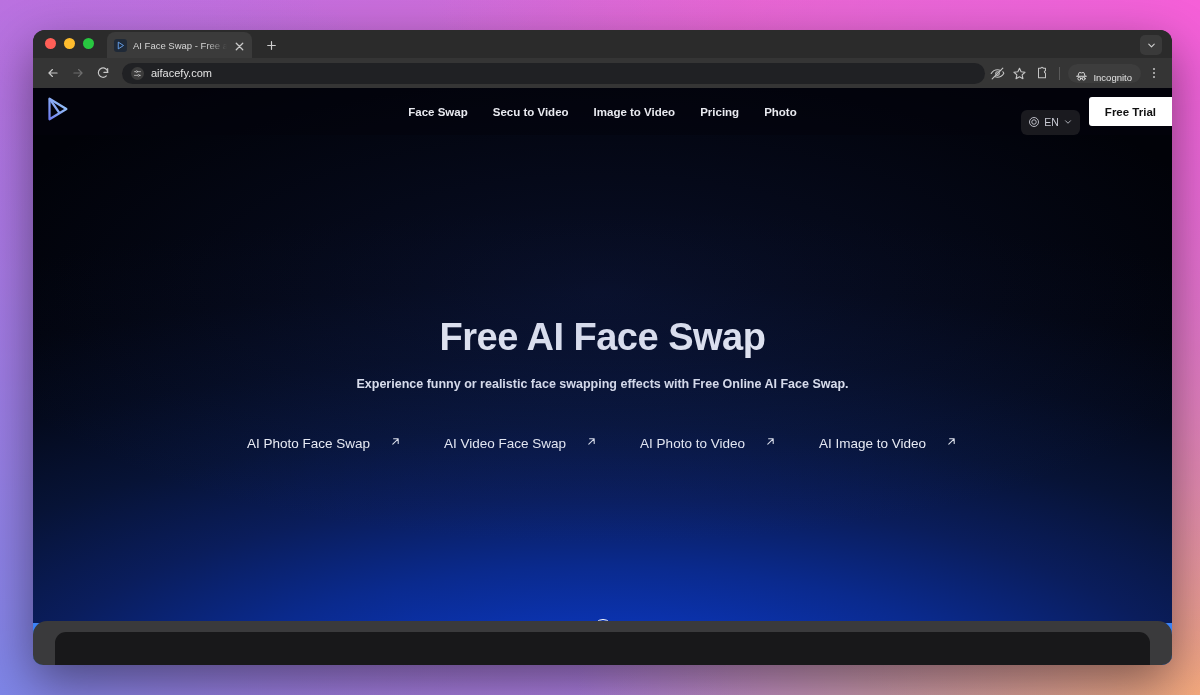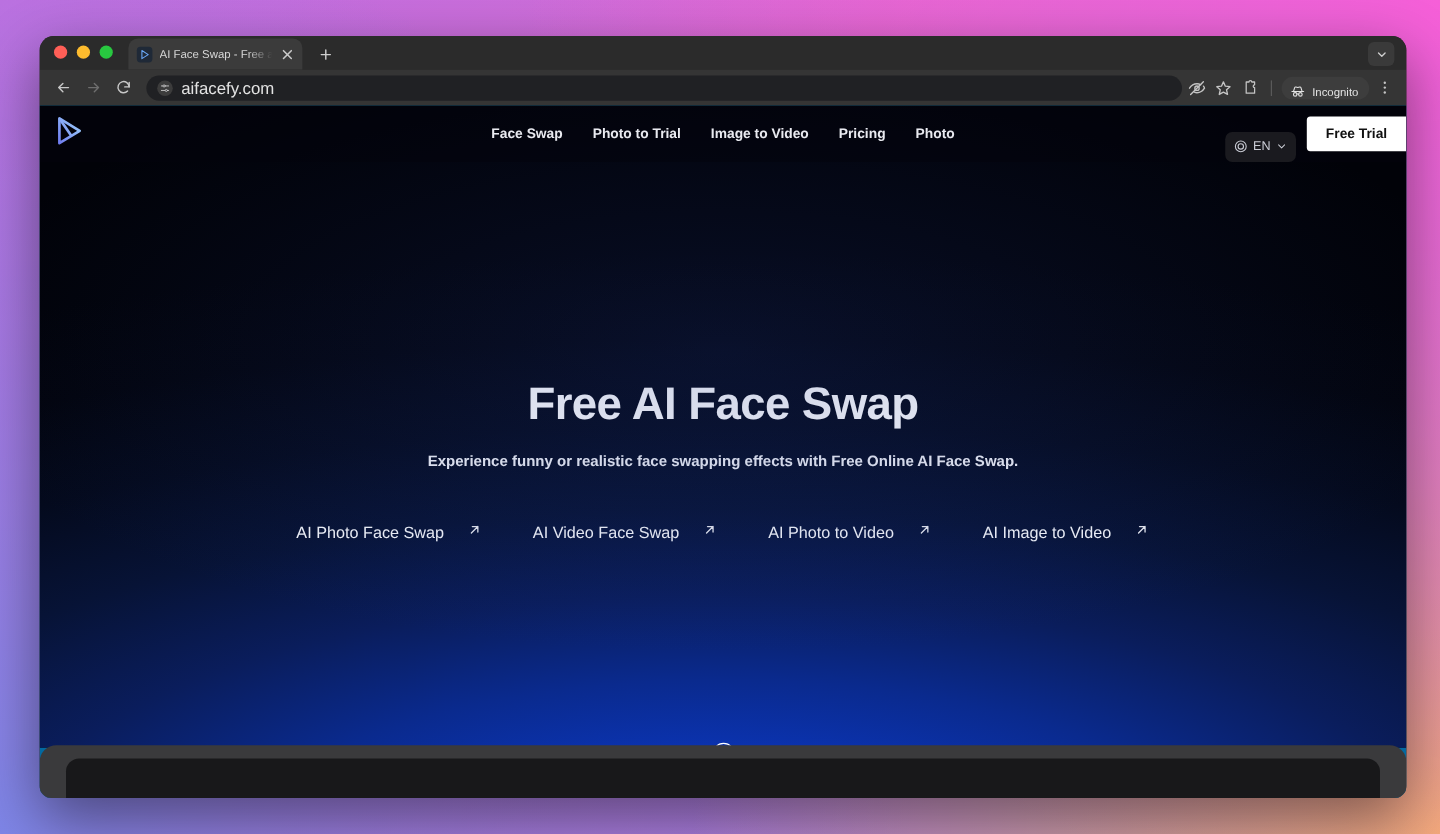--- a/index.html
+++ b/index.html
@@ -88,37 +88,37 @@
     flex:1 1 auto; height:21px; margin-left:5px;
     background:#202124; border-radius:11px;
     display:flex; align-items:center; gap:7px; padding:0 9px;
     min-width:0;
   }
   .siteicon {
     width:13px; height:13px; border-radius:50%;
     background:#3c3c3c; color:#c8c8c8;
     display:flex; align-items:center; justify-content:center; flex:0 0 auto;
   }
-  .url { font-size:14px; color:#e3e3e3; white-space:nowrap; }
+  .url { font-size:11px; color:#e3e3e3; white-space:nowrap; }
   .tbicon {
     width:19px; height:19px; color:#c4c4c4; flex:0 0 auto;
     display:flex; align-items:center; justify-content:center;
   }
   .tbdiv { width:1px; height:13px; background:#5a5a5a; margin:0 5px; flex:0 0 auto; }
   .incognito {
     height:19px; border-radius:10px; background:#3d3d3d;
     display:flex; align-items:flex-end; gap:5px; padding:0 9px 0 7px;
     flex:0 0 auto;
   }
   .incognito span { font-size:9.5px; color:#e3e3e3; white-space:nowrap; }
 
   
   .viewport {
     flex:1 1 auto; position:relative; overflow:hidden;
-    background:#0369a1;
+    background:#3b82f6;
   }
   .hero {
     position:absolute; inset:0 0 42px 0;
     background:
       radial-gradient(ellipse 120% 95% at 50% 118%, #1247e8 0%, #0b34b4 17%, #0a2a8e 30%, #0a1d5c 44%, #071336 58%, #040a1d 72%, #02040d 86%, #010208 100%),
       linear-gradient(#01020a,#01020a);
     overflow:hidden;
   }
   .hero::after {
     content:""; position:absolute; inset:0;
@@ -318,21 +318,21 @@
                 <stop offset="100%" stop-color="#9fd4fb"></stop>
               </linearGradient>
             </defs>
             <path d="M8 5 L8 27 L26 16 Z" stroke="url(#lg)" stroke-width="2.4" stroke-linejoin="round" fill="none"></path>
             <path d="M8 5 L19 21" stroke="url(#lg)" stroke-width="2.4" stroke-linejoin="round" fill="none"></path>
           </svg>
         </div>
 
         <div class="navlinks">
           <div class="navlink">Face Swap</div>
-          <div class="navlink">Photo to Trial</div>
+          <div class="navlink">Secu to Video</div>
           <div class="navlink">Image to Video</div>
           <div class="navlink">Pricing</div>
           <div class="navlink">Photo</div>
         </div>
 
         <div class="navright">
           <div class="langsel">
             <svg width="12" height="12" viewBox="0 0 24 24" fill="none" stroke="currentColor" stroke-width="1.8">
               <circle cx="12" cy="12" r="9"></circle>
               <path d="M12 7.5 a4 4 0 1 0 0 9 a4 4 0 0 0 0-9"></path>

